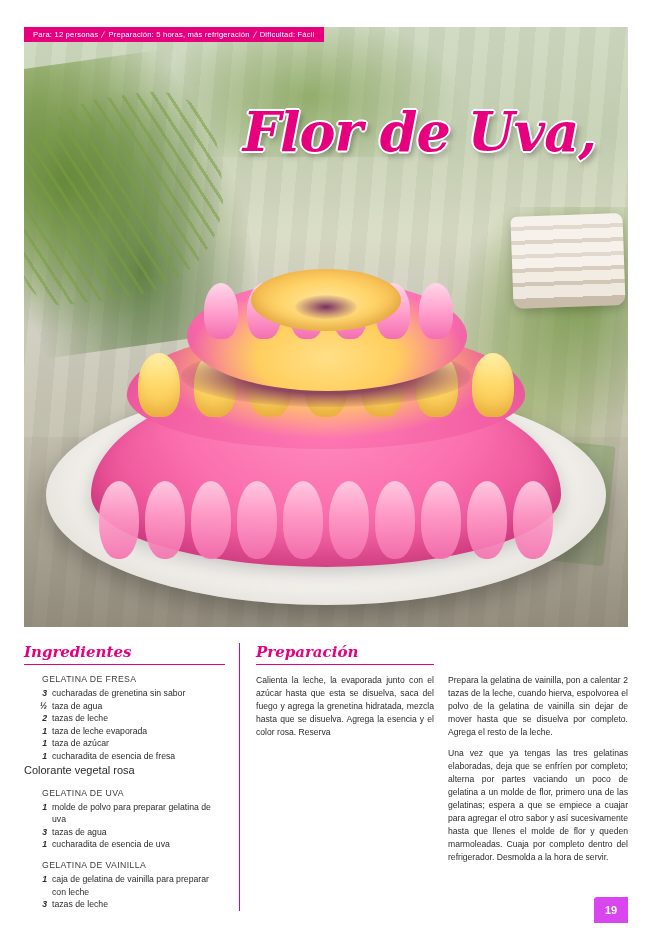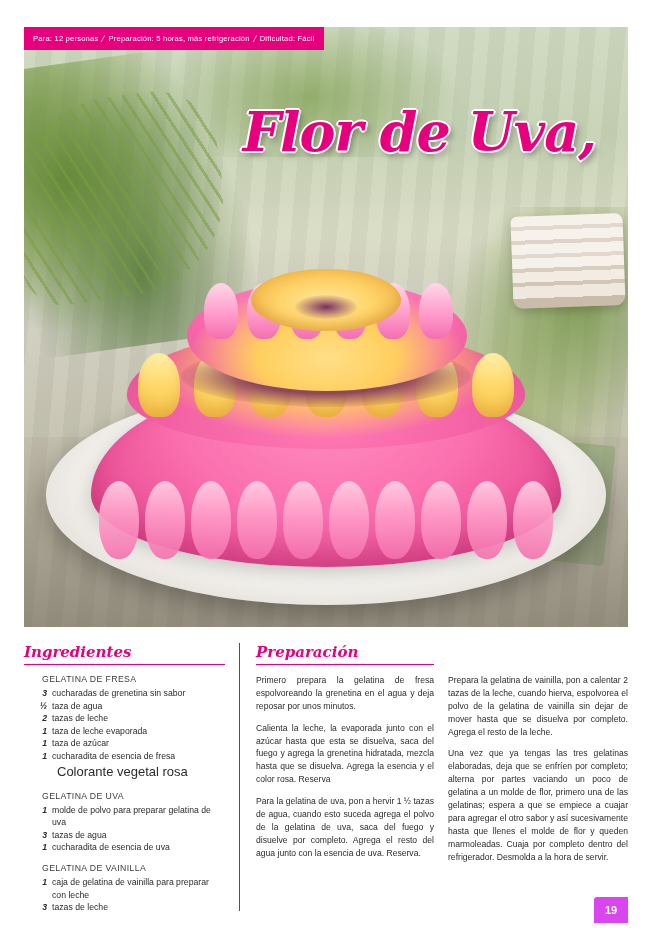--- a/index.html
+++ b/index.html
@@ -14,21 +14,21 @@
     width: 652px;
     height: 935px;
     overflow: hidden;
     background: #ffffff;
   }
 
   
   .meta-bar {
     position: absolute;
     left: 24px; top: 27px;
-    height: 23px;
+    height: 15px;
     background: #e6007e;
     color: #ffffff;
     display: flex;
     align-items: center;
     padding: 0 9px;
     font-size: 7.6px;
     letter-spacing: .2px;
     z-index: 30;
   }
   .meta-bar .sep {
@@ -287,22 +287,21 @@
   .ing-qty {
     width: 28px;
     text-align: right;
     padding-right: 5px;
     font-weight: 700;
     font-style: italic;
     flex: none;
   }
   .ing-txt { flex: 1; }
   .ing-sub {
-    margin-left: 33px;
-    font-size: 13px;
+    font-size: 11px;
     color: #2b2b2b;
     line-height: 1.45;
   }
 
   .prep-p {
     font-size: 8.6px;
     color: #2b2b2b;
     line-height: 1.5;
     text-align: justify;
     margin-bottom: 9px;
@@ -450,23 +449,21 @@
           <div class="ing-line">
             <span class="ing-qty">3</span>
             <span class="ing-txt">tazas de leche</span>
           </div>
         </div>
       </div>
 
       <div class="col-prep-a">
         <div class="col-head">Preparación</div>
         <div class="head-rule"></div>
-        <p class="prep-p">Primero prepara la gelatina de fresa espolvoreando la grenetina en el agua y deja reposar por unos minutos.</p>
         <p class="prep-p">Calienta la leche, la evaporada junto con el azúcar hasta que esta se disuelva, saca del fuego y agrega la grenetina hidratada, mezcla hasta que se disuelva. Agrega la esencia y el color rosa. Reserva</p>
-        <p class="prep-p">Para la gelatina de uva, pon a hervir 1 ½ tazas de agua, cuando esto suceda agrega el polvo de la gelatina de uva, saca del fuego y disuelve por completo. Agrega el resto del agua junto con la esencia de uva. Reserva.</p>
       </div>
 
       <div class="col-prep-b">
         <div class="col-head" style="visibility:hidden">&nbsp;</div>
         <div class="head-rule" style="visibility:hidden"></div>
         <p class="prep-p">Prepara la gelatina de vainilla, pon a calentar 2 tazas de la leche, cuando hierva, espolvorea el polvo de la gelatina de vainilla sin dejar de mover hasta que se disuelva por completo. Agrega el resto de la leche.</p>
         <p class="prep-p">Una vez que ya tengas las tres gelatinas elaboradas, deja que se enfríen por completo; alterna por partes vaciando un poco de gelatina a un molde de flor, primero una de las gelatinas; espera a que se empiece a cuajar para agregar el otro sabor y así sucesivamente hasta que llenes el molde de flor y queden marmoleadas. Cuaja por completo dentro del refrigerador. Desmolda a la hora de servir.</p>
       </div>
 
     </div>

